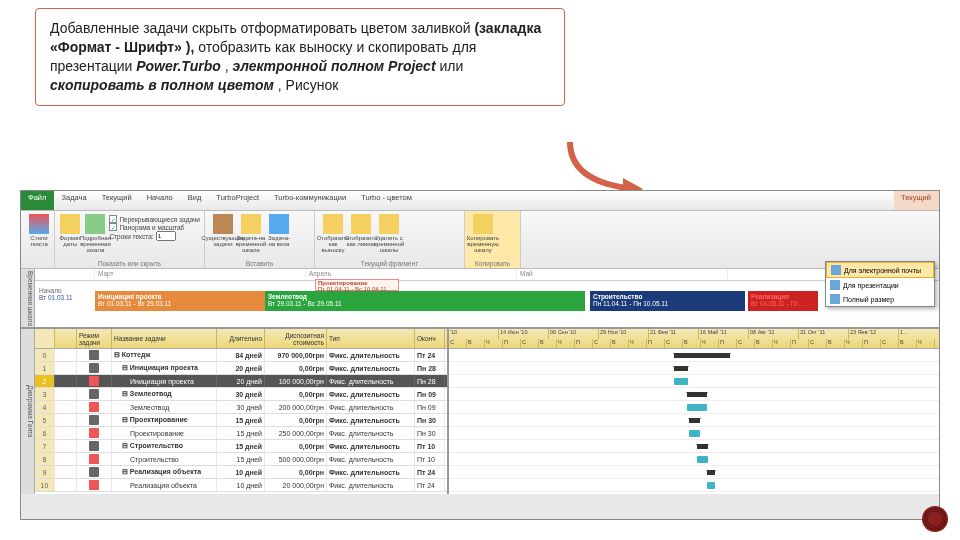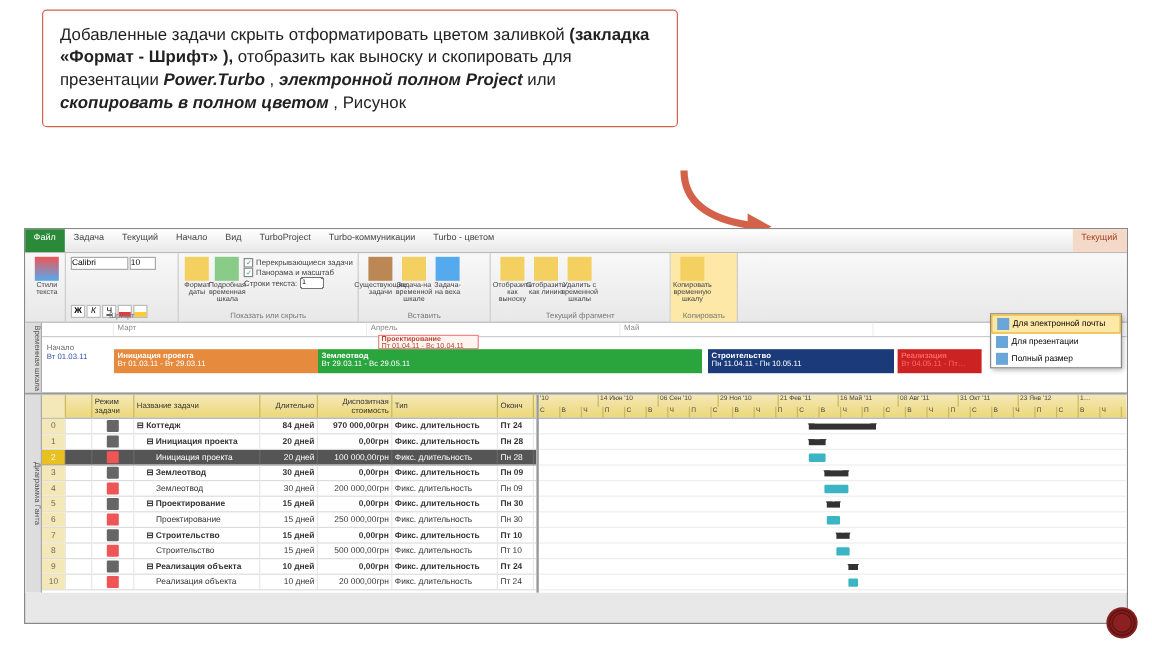--- a/index.html
+++ b/index.html
@@ -121,34 +121,20 @@
     <div class="tab ctx">Текущий</div>
   </div>
 
   <div class="ribbon">
     <div class="rgrp" style="width:34px">
       <div class="bigbtn">
           <div class="ic" style="background:linear-gradient(#e55,#5ae)"></div>
           <span>Стили текста</span>
         </div>
     </div>
-    <div class="rgrp fontgrp">
-      <div class="row">
-          <input value="Calibri" style="">
-          <input class="sz" value="10" style="">
-        </div>
-      <div class="row">
-        <div class="btn" style="font-weight:bold">Ж</div>
-        <div class="btn" style="font-style:italic">К</div>
-        <div class="btn" style="text-decoration:underline">Ч</div>
-        <div class="btn" style="background:linear-gradient(#fff 60%,#e33 60%)"></div>
-        <div class="btn" style="background:linear-gradient(#fff 60%,#fc3 60%)"></div>
-      </div>
-      <div class="rlbl">Шрифт</div>
-    </div>
     <div class="rgrp" style="width:150px">
       <div class="flex">
         <div class="bigbtn">
             <div class="ic" style="background:#f4d060"></div>
             <span>Формат даты</span>
           </div>
         <div class="bigbtn">
             <div class="ic" style="background:#8c8"></div>
             <span>Подробная временная шкала</span>
           </div>

